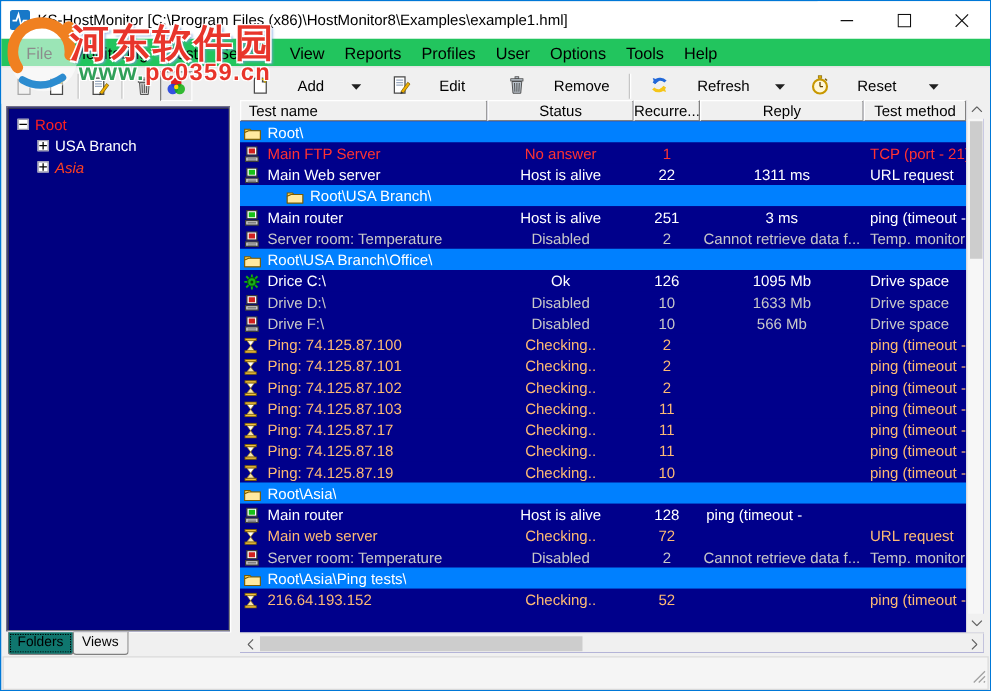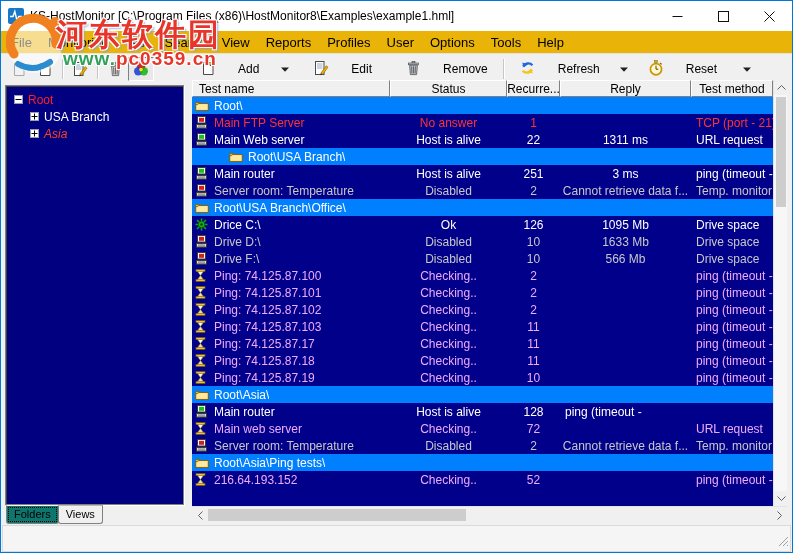--- a/index.html
+++ b/index.html
@@ -9,21 +9,21 @@
     background:#F0F0F0;border:1px solid #0078D7;overflow:hidden;
     font-family:"Liberation Sans","DejaVu Sans",sans-serif;font-size:12px;color:#000;
   }
   
   .titlebar{position:absolute;left:0;top:0;width:100%;height:30px;background:#FFFFFF;display:flex;align-items:center;}
   .app-icon{margin-left:7px;width:16px;height:16px;flex:0 0 auto;}
   .title-text{margin-left:6px;font-size:12px;white-space:nowrap;overflow:hidden;}
   .win-controls{margin-left:auto;display:flex;height:30px;}
   .win-btn{width:46px;height:30px;display:flex;align-items:center;justify-content:center;background:#FFFFFF;}
   
-  .menubar{position:absolute;left:0;top:30px;width:100%;height:22px;background:#eab308;display:flex;align-items:center;padding-left:2px;}
+  .menubar{position:absolute;left:0;top:30px;width:100%;height:22px;background:#22c55e;display:flex;align-items:center;padding-left:12px;}
   .mi{padding:2px 8px;font-size:13px;white-space:nowrap;}
   
   .toolbar{position:absolute;left:0;top:52px;width:100%;height:30px;background:#F0F0F0;border-top:1px solid #E2E2E2;}
   .tb-left{position:absolute;left:5px;top:2px;height:26px;display:flex;align-items:center;}
   .tb-ibtn{width:26px;height:24px;display:flex;align-items:center;justify-content:center;}
   .tb-ibtn.pressed{border:1px solid;border-color:#808080 #FFF #FFF #808080;background:#E8E8E8;}
   .tb-vsep{width:1px;height:20px;background:#C6C6C6;margin:0 4px;box-shadow:1px 0 0 #fff;}
   .tb-main{position:absolute;left:193px;top:2px;height:26px;display:flex;align-items:center;}
   .tb-btn{display:flex;align-items:center;gap:22px;padding:3px 6px;font-size:12px;white-space:nowrap;}
   .tb-drop{padding:3px 8px;display:flex;align-items:center;}
@@ -42,28 +42,28 @@
   .tablearea{position:absolute;left:191px;top:79px;width:595px;height:442px;background:#00008B;}
   .thead{position:absolute;left:0;top:0;width:581px;height:17px;display:flex;}
   .hcell{height:17px;background:#F0F0F0;border:1px solid;border-color:#FFFFFF #808080 #808080 #FFFFFF;
     font-size:12px;display:flex;align-items:center;justify-content:center;overflow:hidden;white-space:nowrap;}
   .hcell.first{justify-content:flex-start;padding-left:6px;}
   .w-name{width:198px;}.w-status{width:117px;}.w-recur{width:53px;}.w-reply{width:131px;}.w-method{width:82px;}
   .rows{position:absolute;left:0;top:17px;width:581px;height:408px;overflow:hidden;}
   .trow{height:17px;display:flex;align-items:center;background:#00008B;overflow:hidden;}
   .trow.folder{background:#0080FF;color:#FFFFFF;}
   .cell{white-space:nowrap;overflow:hidden;flex:0 0 auto;}
-  .c-name{width:198px;display:flex;align-items:center;gap:5px;padding-left:3px;}
+  .c-name{width:198px;display:flex;align-items:flex-end;gap:5px;padding-left:3px;}
   .c-status{width:117px;text-align:center;}
   .c-recur{width:53px;text-align:center;}
   .c-reply{width:131px;text-align:center;}
   .c-method{width:82px;padding-left:5px;}
   .st-alive{color:#FFFFFF;}
   .st-alert{color:#FF3232;}
-  .st-checking{color:#f0abfc;}
+  .st-checking{color:#fdba74;}
   .st-disabled{color:#C8C8C8;}
   .ricon{width:14px;height:13px;flex:0 0 auto;display:flex;align-items:center;}
   
   .vscroll{position:absolute;right:0;top:0;width:14px;height:426px;background:#F7F7F7;border-left:1px solid #E3E3E3;}
   .vscroll .arr{position:absolute;left:0;width:14px;height:15px;display:flex;align-items:center;justify-content:center;background:#F0F0F0;}
   .vscroll .arr.up{top:0;} .vscroll .arr.down{bottom:0;}
   .vthumb{position:absolute;left:2px;top:17px;width:10px;height:110px;background:#CDCDCD;}
   .hscroll{position:absolute;left:0;bottom:0;width:595px;height:16px;background:#F0F0F0;border-top:1px solid #E3E3E3;}
   .hscroll .arr{position:absolute;top:0;width:16px;height:16px;display:flex;align-items:center;justify-content:center;}
   .hscroll .arr.left{left:0;} .hscroll .arr.right{right:0;}

